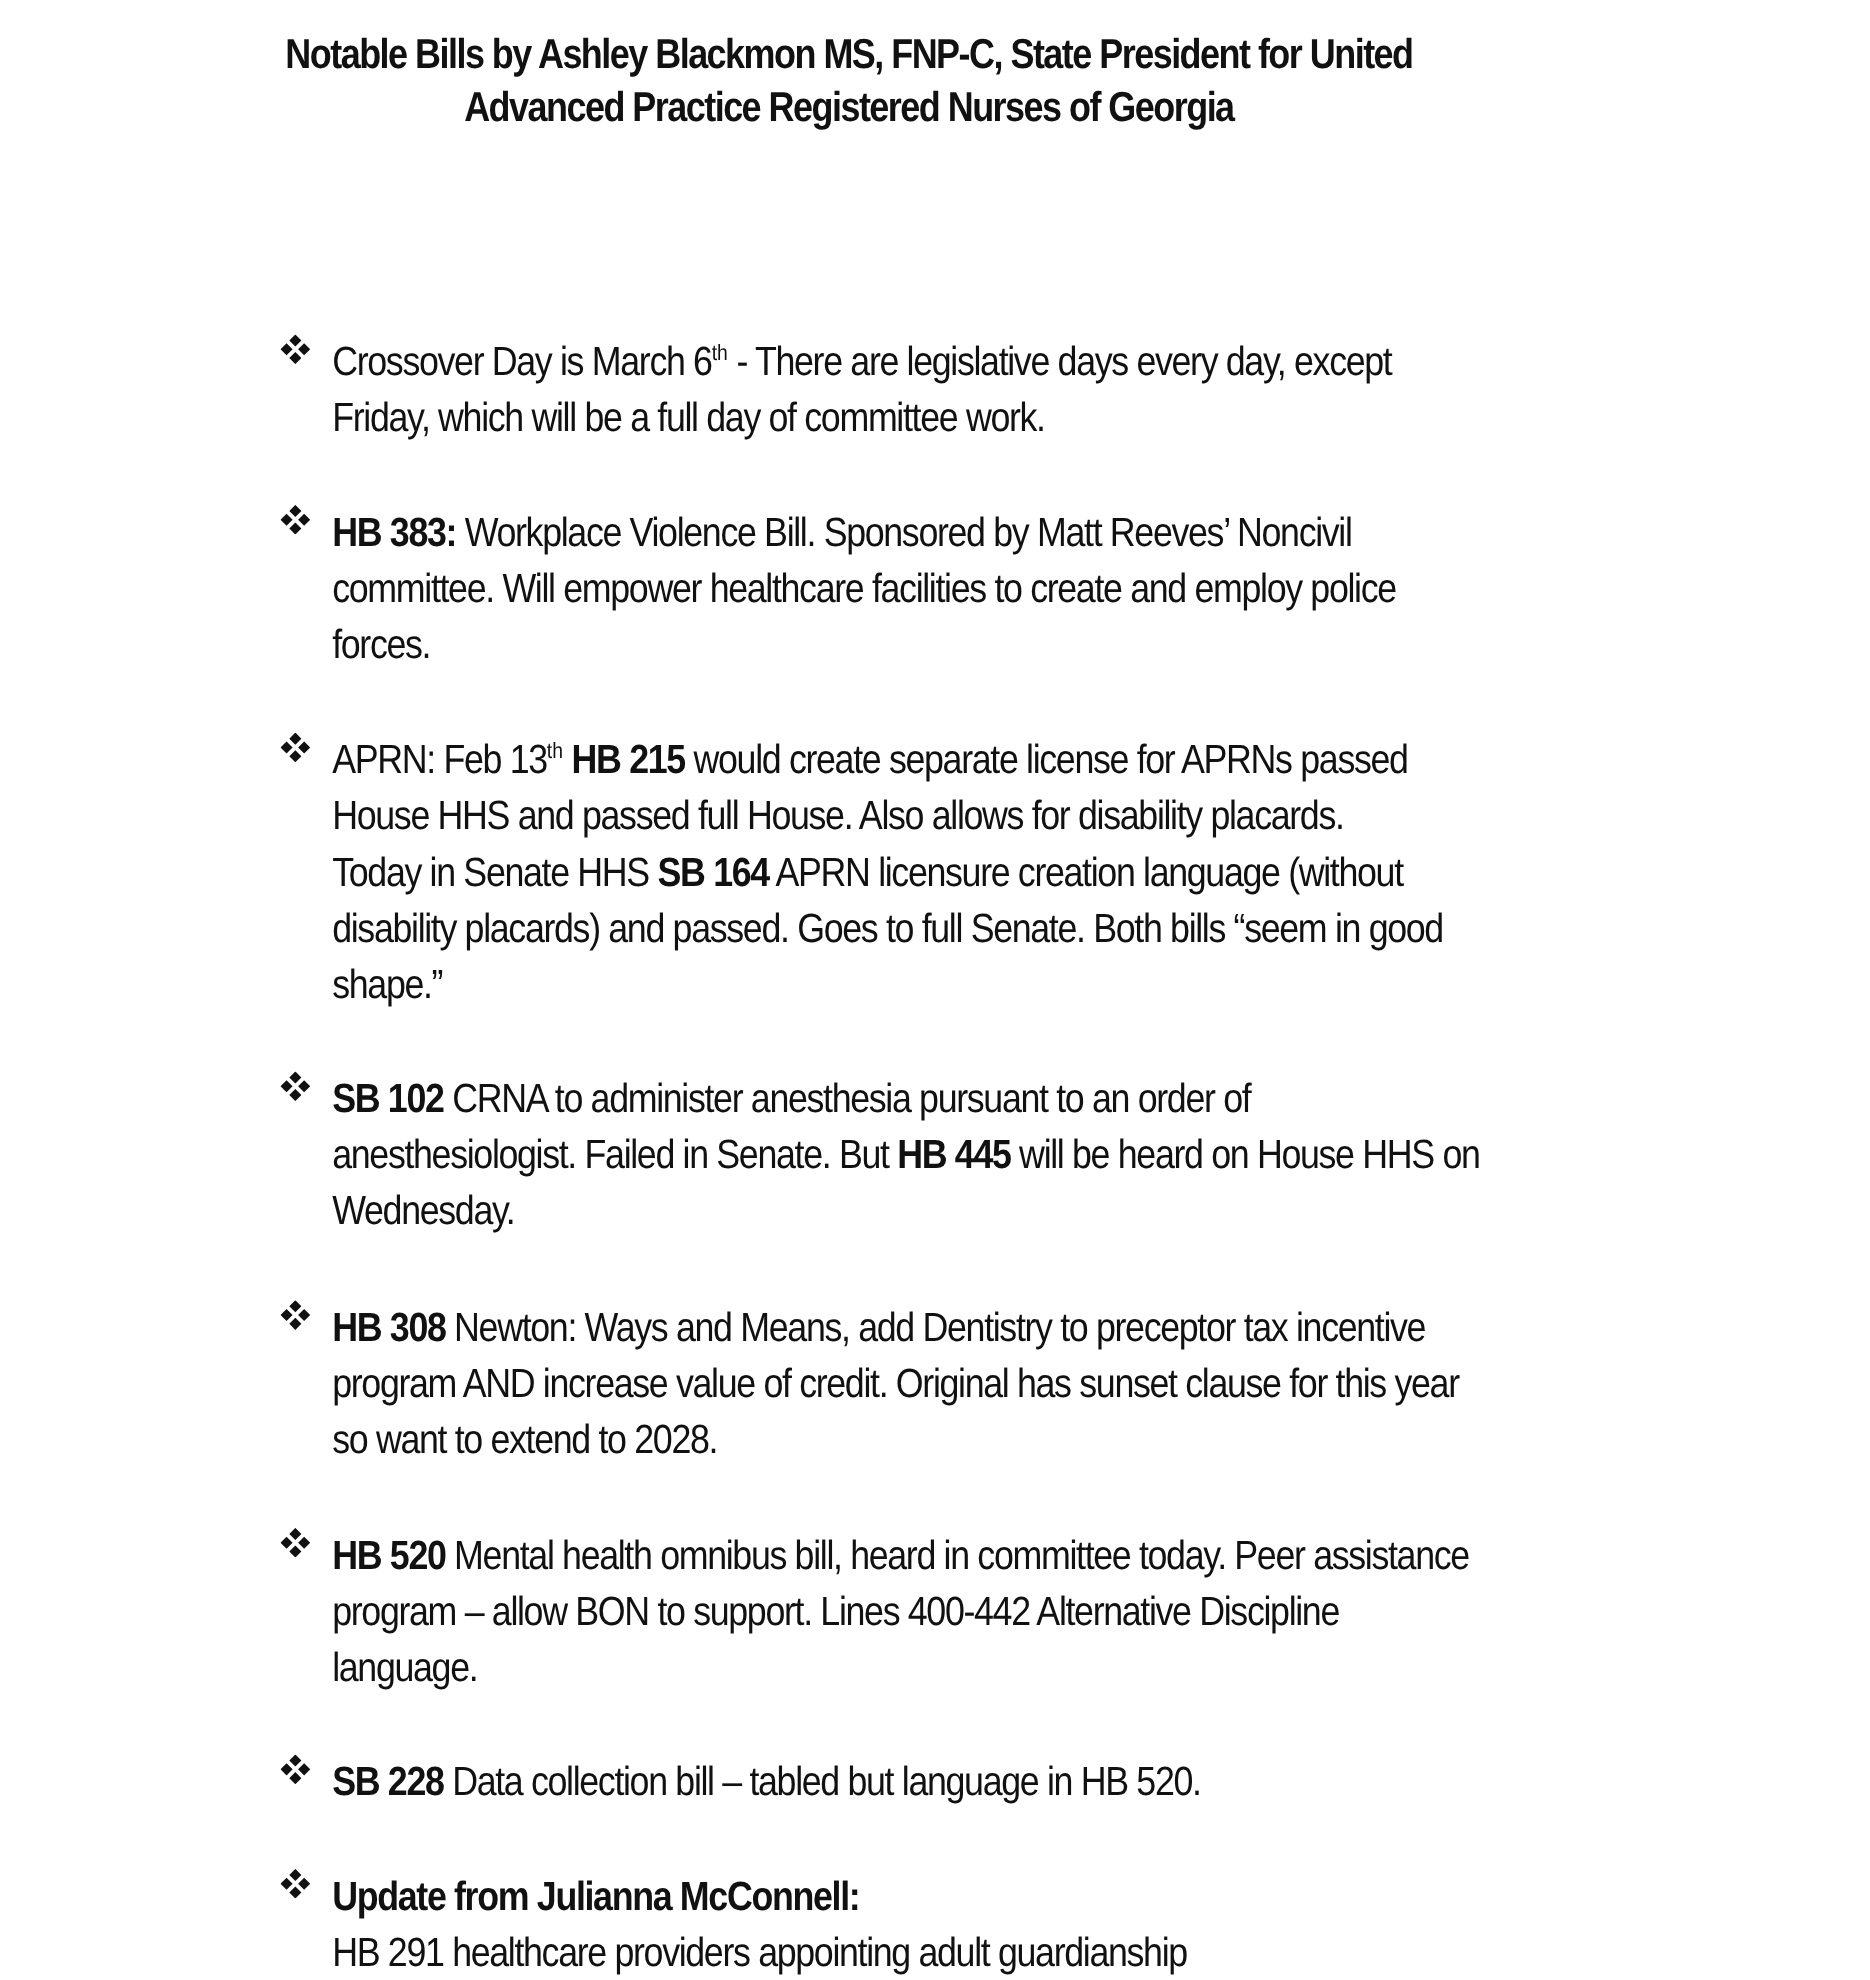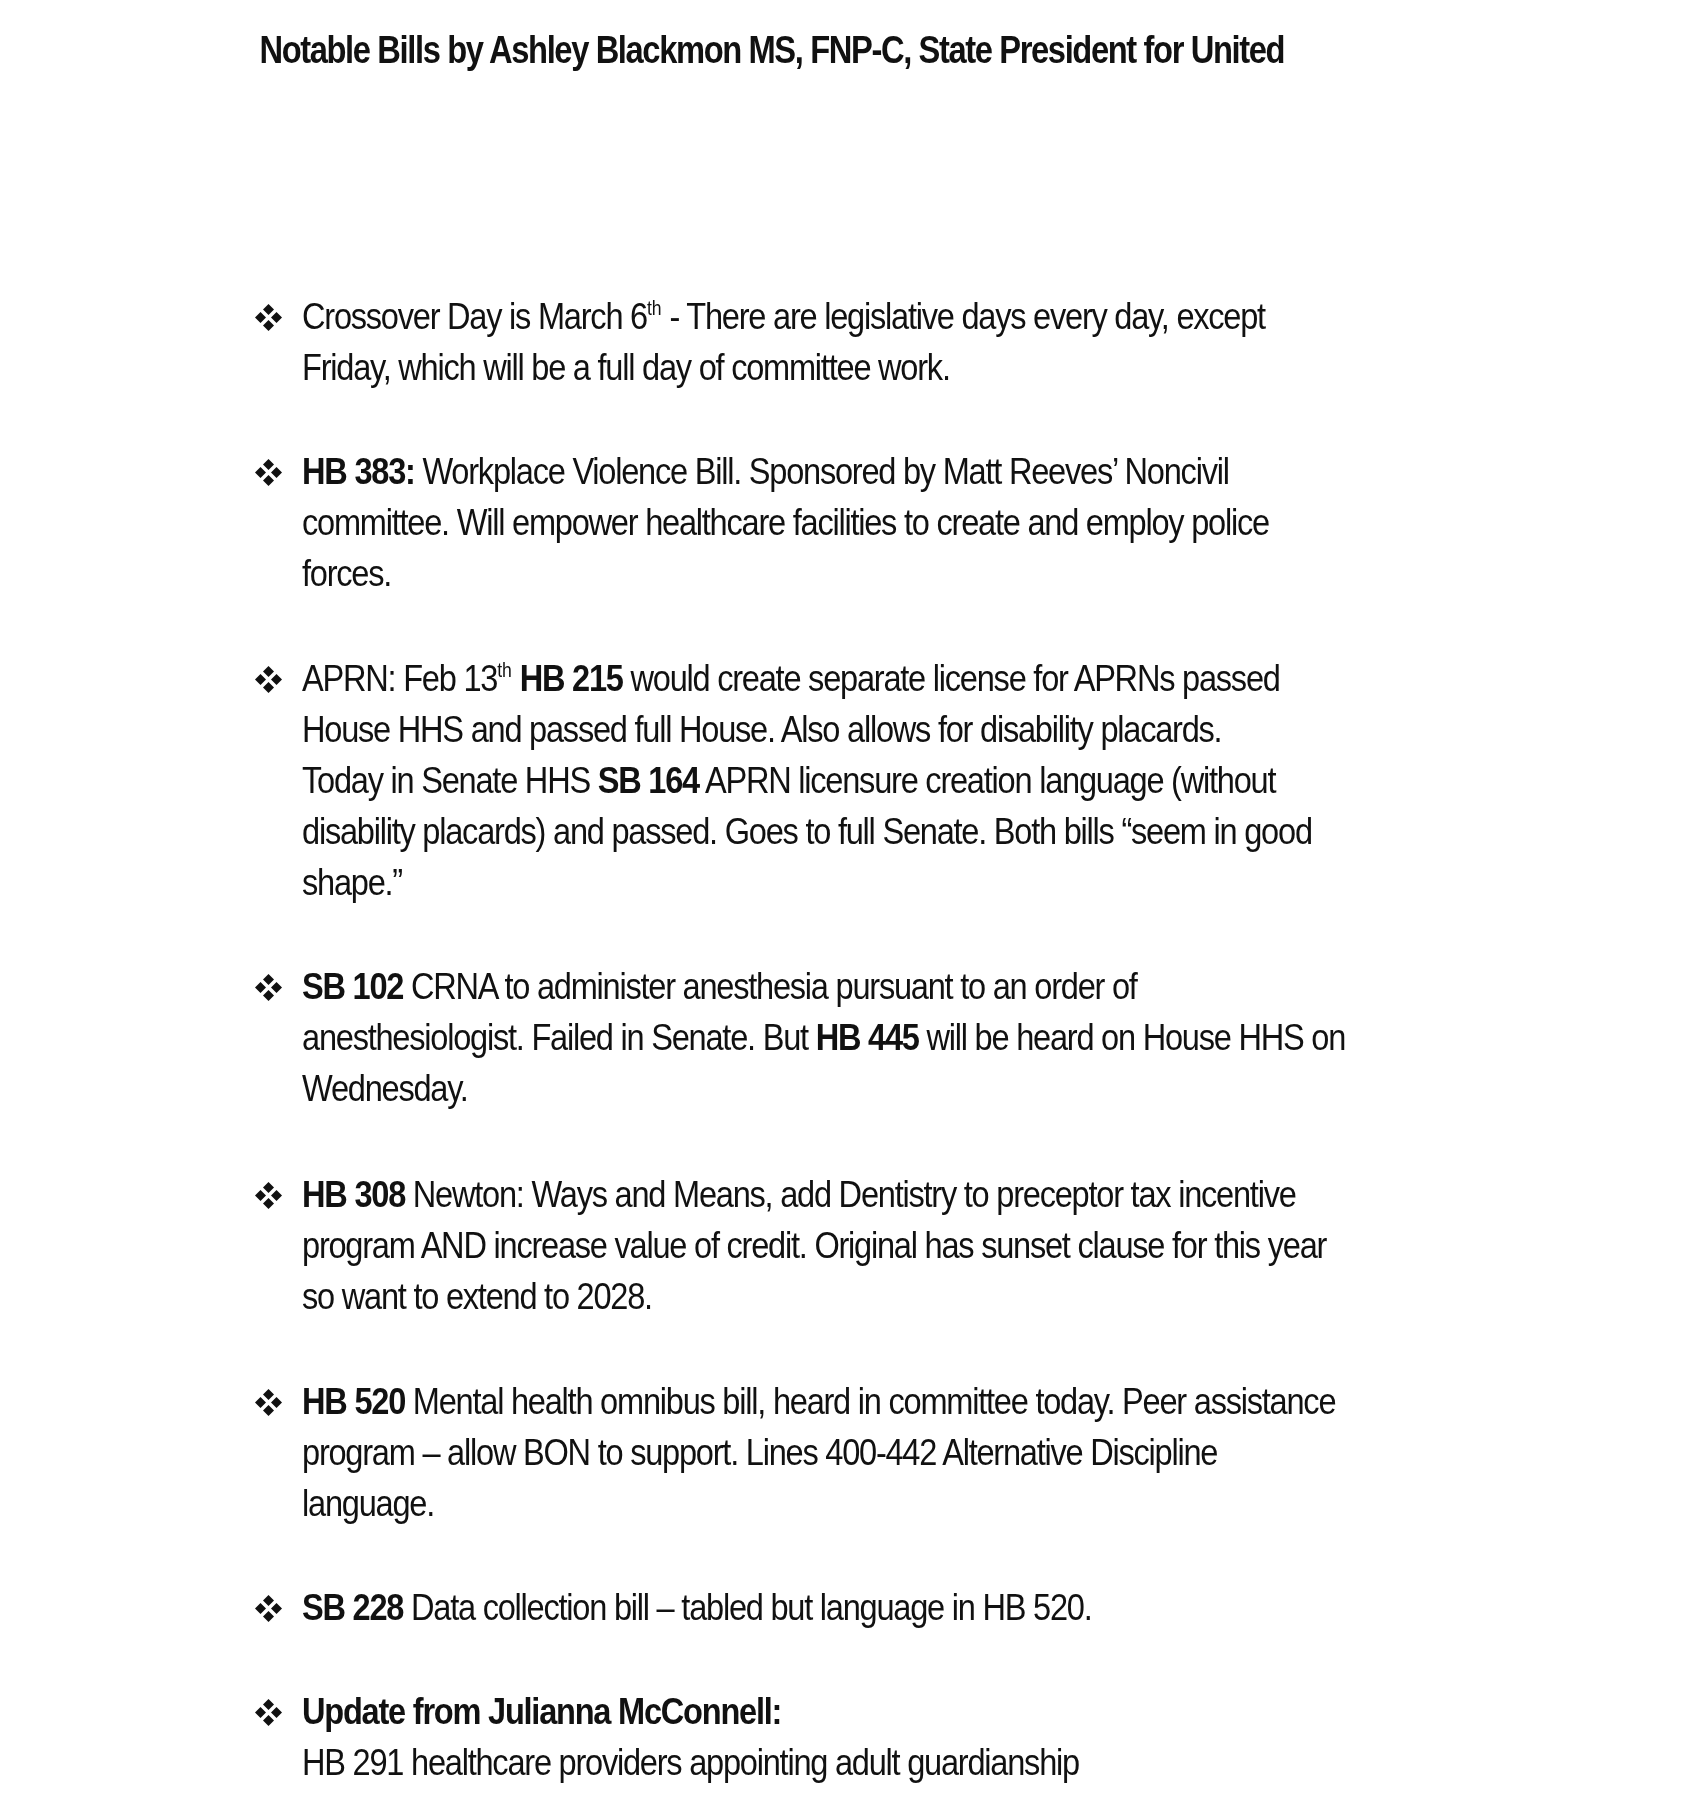--- a/index.html
+++ b/index.html
@@ -70,38 +70,39 @@
     height: 51px;
   }
   .item .bullet svg {
     position: absolute;
     left: 0;
     top: 13px;
   }
   .item .body {
     position: absolute;
     left: 47px;
-    top: 0;
+    top: 12px;
     width: 1220px;
   }
   b { font-weight: bold; }
   sup {
     font-size: 20px;
     line-height: 0;
     vertical-align: 14px;
     letter-spacing: 0;
   }
 </style>
 </head>
 <body>
 
 <div class="page">
 
   <div class="title">
     <span class="line"><span class="cond">Notable Bills by Ashley Blackmon MS, FNP-C, State President for United</span></span>
+    <span class="line"><span class="cond">Advanced Practice Registered Nurses of Georgia</span></span>
   </div>
 
 
   <div id="items">
       <div class="item" style="top: 291px;">
   <span class="bullet">
     <svg width="27" height="27" viewBox="0 0 27 27" aria-hidden="true">
       <polygon points="13.5,0 19,5.5 13.5,11 8,5.5" fill="#111111"></polygon>
       <polygon points="13.5,16 19,21.5 13.5,27 8,21.5" fill="#111111"></polygon>
       <polygon points="5.5,8 11,13.5 5.5,19 0,13.5" fill="#111111"></polygon>

